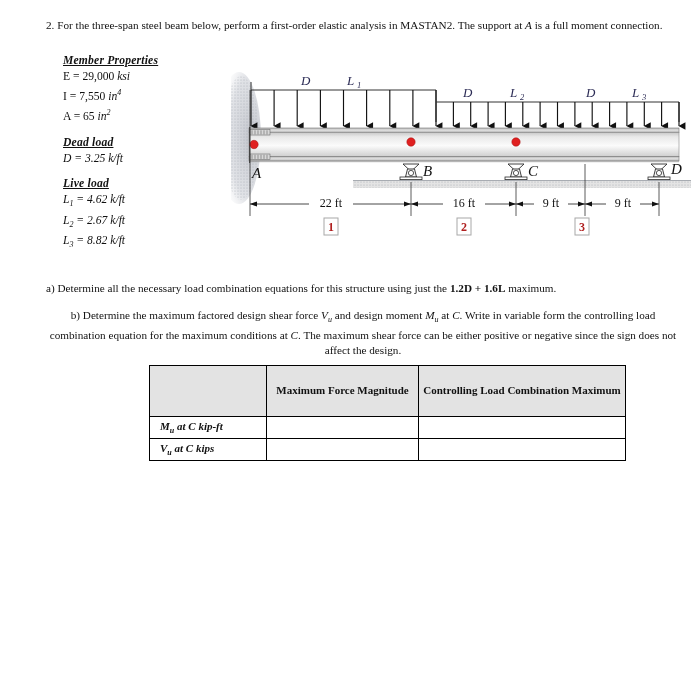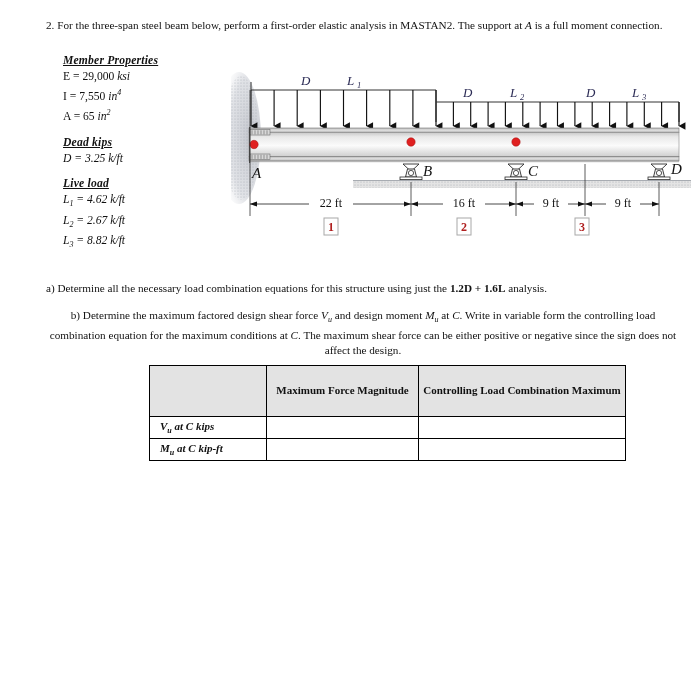--- a/index.html
+++ b/index.html
@@ -123,21 +123,21 @@
   </div>
 
   <div class="props">
     <div class="hd">Member Properties</div>
     <div class="ln"><span>E = 29,000 </span><span class="ital">ksi</span></div>
     <div class="ln"><span>I = 7,550 </span><span class="ital">in</span><sup class="u">4</sup></div>
     <div class="ln"><span>A = 65 </span><span class="ital">in</span><sup class="u">2</sup></div>
 
     <div class="gap-sm"></div>
 
-    <div class="hd">Dead kips</div>
+    <div class="hd">Dead load</div>
     <div class="ln"><span class="ital">D = 3.25 </span><span class="ital">k/ft</span></div>
 
     <div class="gap-sm"></div>
 
     <div class="hd">Live load</div>
     <div class="ln"><span class="ital">L</span><sub class="u">1</sub><span class="ital"> = 4.62 </span><span class="ital">k/ft</span></div>
     <div class="ln"><span class="ital">L</span><sub class="u">2</sub><span class="ital"> = 2.67 </span><span class="ital">k/ft</span></div>
     <div class="ln"><span class="ital">L</span><sub class="u">3</sub><span class="ital"> = 8.82 </span><span class="ital">k/ft</span></div>
   </div>
 
@@ -336,42 +336,42 @@
         <g font-family="Liberation Serif, serif" font-size="12" font-weight="bold" fill="#b02020" text-anchor="middle">
           <text x="100" y="161">1</text>
           <text x="233" y="161">2</text>
           <text x="351" y="161">3</text>
         </g>
       </g>
     </svg>
   </div>
 
   <div class="qa">
-    <span>a)  Determine all the necessary load combination equations for this structure using just the </span><b>1.2D + 1.6L</b><span> analysis.</span>
+    <span>a)  Determine all the necessary load combination equations for this structure using just the </span><b>1.2D + 1.6L</b><span> maximum.</span>
   </div>
 
   <div class="qb">
     <span>b)  Determine the maximum factored design shear force </span><i>V</i><sub class="u">u</sub><span> and design moment </span><i>M</i><sub class="u">u</sub><span> at </span><i>C</i><span>. Write in variable form the controlling load combination equation for the maximum conditions at </span><i>C</i><span>. The maximum shear force can be either positive or negative since the sign does not affect the design.</span>
   </div>
 
   <table class="tbl">
     <thead>
       <tr>
         <th class="c0"></th>
         <th class="c1">Maximum Force Magnitude</th>
         <th class="c2">Controlling Load Combination Maximum</th>
       </tr>
     </thead>
     <tbody>
       <tr>
-        <td class="rowlbl"><i>V</i><sub class="u">u</sub><span> at C  kips</span></td>
+        <td class="rowlbl"><i>M</i><sub class="u">u</sub><span> at C  kip-ft</span></td>
         <td class="blank"></td>
         <td class="blank"></td>
       </tr>
       <tr>
-        <td class="rowlbl"><i>M</i><sub class="u">u</sub><span> at C  kip-ft</span></td>
+        <td class="rowlbl"><i>V</i><sub class="u">u</sub><span> at C  kips</span></td>
         <td class="blank"></td>
         <td class="blank"></td>
       </tr>
     </tbody>
   </table>
 
 </div>
 
 </body></html>

